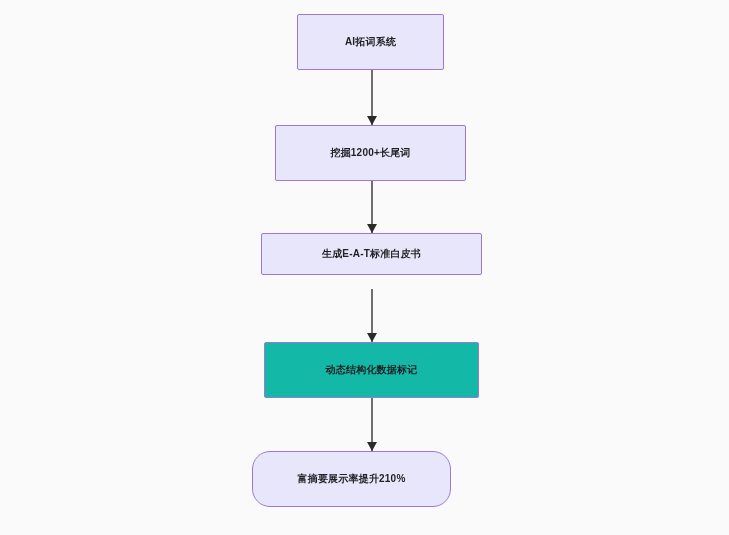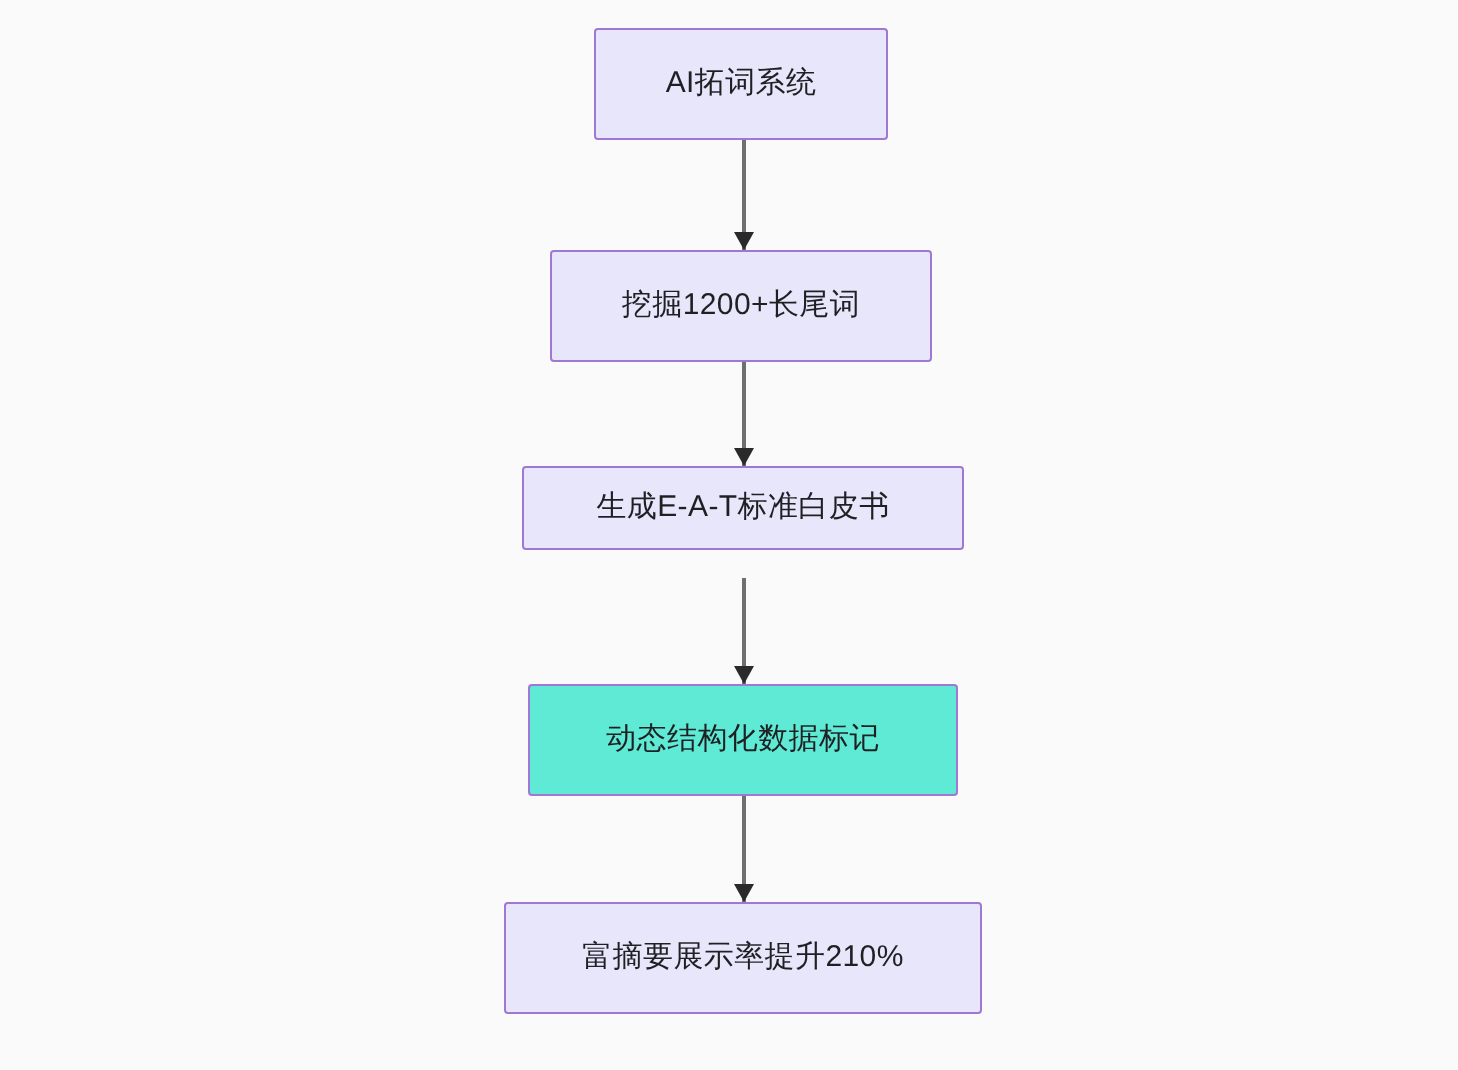--- a/index.html
+++ b/index.html
@@ -21,24 +21,25 @@
   .node {
     position: absolute;
     box-sizing: border-box;
     background: #e8e6fb;
     border: 1px solid #9f78d6;
     border-radius: 2px;
     display: flex;
     align-items: center;
     justify-content: center;
     color: #1f2023;
-    font-size: 15px;
+    font-size: 10px;
     line-height: 1.2;
     letter-spacing: 0.2px;
     white-space: nowrap;
+    font-weight: bold;
   }
   .node-label {
     display: block;
   }
   .edge {
     position: absolute;
   }
   .edge-line {
     position: absolute;
     width: 2px;
@@ -80,20 +81,20 @@
 
   <div class="node" style="left: 297px; top: 14px; width: 147px; height: 56px; background: rgb(232, 230, 251); border-color: rgb(159, 120, 214); color: rgb(31, 32, 35);">
     <span class="node-label">AI拓词系统</span>
   </div>
   <div class="node" style="left: 275px; top: 125px; width: 191px; height: 56px; background: rgb(232, 230, 251); border-color: rgb(159, 120, 214); color: rgb(31, 32, 35);">
     <span class="node-label">挖掘1200+长尾词</span>
   </div>
   <div class="node" style="left: 261px; top: 233px; width: 221px; height: 42px; background: rgb(232, 230, 251); border-color: rgb(159, 120, 214); color: rgb(31, 32, 35);">
     <span class="node-label">生成E-A-T标准白皮书</span>
   </div>
-  <div class="node" style="left: 264px; top: 342px; width: 215px; height: 56px; background: #5eead4; border-color: rgb(159, 120, 214); color: rgb(31, 32, 35);">
+  <div class="node" style="left: 264px; top: 342px; width: 215px; height: 56px; background: #14b8a6; border-color: rgb(159, 120, 214); color: rgb(31, 32, 35);">
     <span class="node-label">动态结构化数据标记</span>
   </div>
-  <div class="node" style="left: 252px; top: 451px; width: 239px; height: 56px; background: rgb(232, 230, 251); border-color: rgb(159, 120, 214); color: rgb(31, 32, 35);">
+  <div class="node" style="left: 252px; top: 451px; width: 199px; height: 56px; background: rgb(232, 230, 251); border-color: rgb(159, 120, 214); color: rgb(31, 32, 35); border-radius: 18px;">
     <span class="node-label">富摘要展示率提升210%</span>
   </div>
 
 </div>
 
 </body></html>

